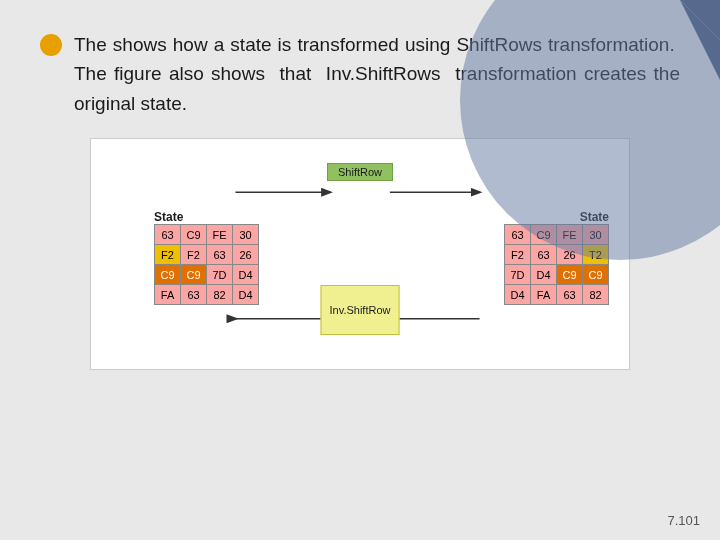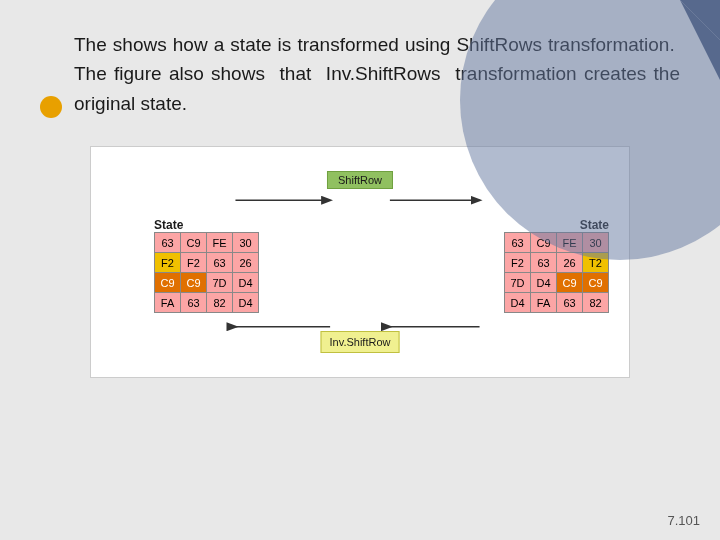--- a/index.html
+++ b/index.html
@@ -38,23 +38,23 @@
       font-size: 34px;
       font-weight: bold;
       color: #1a1a1a;
       font-family: Arial, sans-serif;
       margin-bottom: 22px;
       font-style: italic;
     }
 
     .bullet-section {
       display: flex;
-      align-items: flex-end;
+      align-items: flex-start;
       gap: 12px;
-      margin-bottom: 28px;
+      margin-bottom: 20px;
     }
 
     .bullet-icon {
       width: 22px;
       height: 22px;
       background: #e8a000;
       border-radius: 50%;
       flex-shrink: 0;
       margin-top: 4px;
       position: relative;
@@ -139,26 +139,26 @@
       border: 1px solid #70a040;
       padding: 2px 10px;
       font-size: 11px;
       font-family: Arial, sans-serif;
       color: #1a1a1a;
       white-space: nowrap;
     }
 
     .arrow-label-bottom {
       position: absolute;
-      bottom: 8px;
+      bottom: 18px;
       left: 50%;
       transform: translateX(-50%);
       background: #f0f090;
       border: 1px solid #c0c040;
-      padding: 4px 8px;
+      padding: 18px 8px;
       font-size: 11px;
       font-family: Arial, sans-serif;
       color: #1a1a1a;
       white-space: nowrap;
     }
 
     .arrows-svg {
       position: absolute;
       top: 0; left: 0;
       width: 100%;

